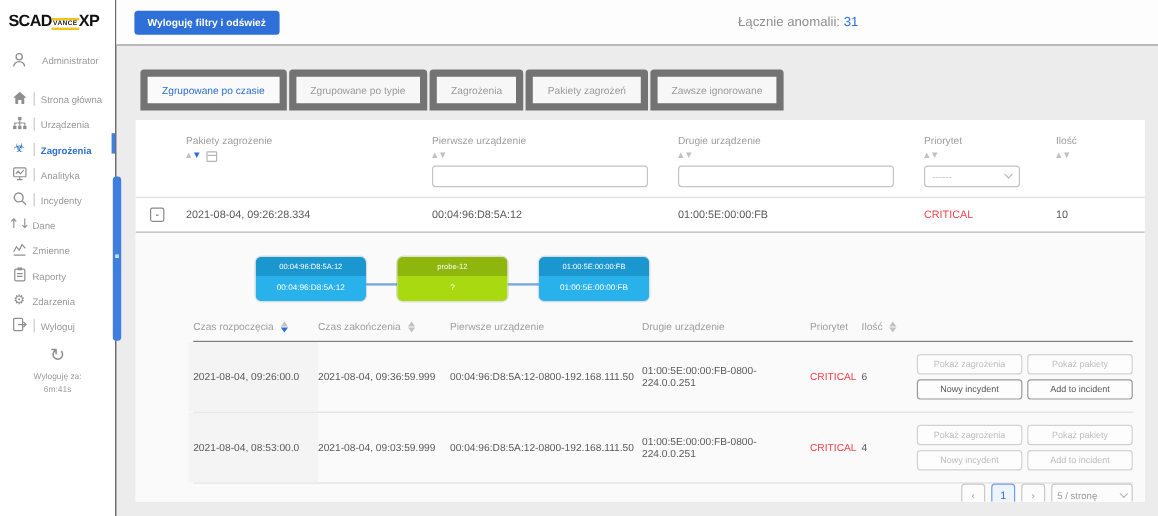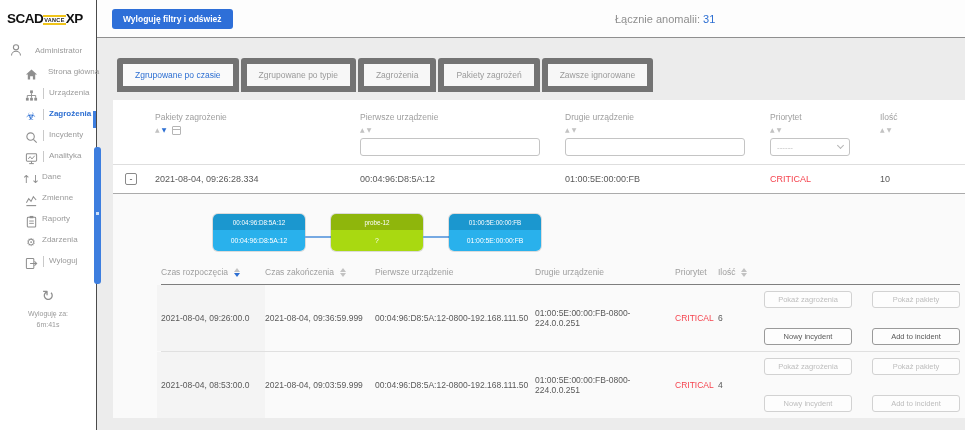--- a/index.html
+++ b/index.html
@@ -6,21 +6,21 @@
   html,body { width:965px; height:430px; overflow:hidden; }
   body { font-family:"Liberation Sans", sans-serif; background:#ececec; color:#595959; position:relative; display:flex; }
 
   
   .sidebar { width:97px; background:#fff; border-right:1px solid #4a4a4a; height:430px; flex:0 0 97px; position:relative; }
   .logo { padding:9px 0 6px 7px; white-space:nowrap; }
   .logo b { font-size:13.5px; font-weight:bold; color:#111; letter-spacing:-0.5px; }
   .logo .vance { font-size:5.5px; font-weight:bold; color:#222; border-top:2px solid #f0c419; border-bottom:2px solid #f0c419; padding:0 1px; vertical-align:1px; letter-spacing:0.3px; }
   .user-row { display:flex; align-items:center; gap:12px; padding:10px 0 10px 9px; }
   .user-row .u-lbl { font-size:8px; color:#9a9a9a; }
-  .s-item { display:flex; align-items:flex-start; gap:4px; height:21px; padding-left:24px; cursor:pointer; position:relative; }
+  .s-item { display:flex; align-items:flex-end; gap:4px; height:21px; padding-left:9px; cursor:pointer; position:relative; }
   .s-ico { width:14px; height:14px; display:flex; align-items:center; justify-content:center; flex:0 0 14px; }
   .s-ico svg { display:block; }
   .glyph { font-family:"DejaVu Sans", sans-serif; font-size:11px; color:#8f8f8f; line-height:1; }
   .s-div { width:1px; height:11px; background:#c9c9c9; margin:0 1px; }
   .s-lbl { font-size:8px; color:#9a9a9a; white-space:nowrap; }
   .s-item.active .s-lbl { color:#2d6fd2; font-weight:bold; }
   .s-item.active .glyph { color:#2d6fd2; }
   .s-item.active::after { content:""; position:absolute; right:0; top:2px; width:3px; height:17px; background:#3d7edf; }
   .timer { margin-top:10px; text-align:center; }
   .timer .refresh { font-family:"DejaVu Sans", sans-serif; font-size:15px; color:#8f8f8f; cursor:pointer; }
@@ -77,21 +77,21 @@
   .dt-grid { display:grid; grid-template-columns:104px 110px 160px 140px 43px 46px 1fr; margin-left:48px; margin-right:10px; align-items:center; }
   .dt-head { margin-top:16px; padding-bottom:7px; border-bottom:1px solid #7e7e7e; font-size:8.5px; color:#9e9e9e; }
   .dt-head .hc { display:flex; align-items:center; gap:6px; }
   .sorter { display:flex; flex-direction:column; gap:1px; cursor:pointer; }
   .c-up { width:0; height:0; border-left:3px solid transparent; border-right:3px solid transparent; border-bottom:4px solid #c2c2c2; }
   .c-dn { width:0; height:0; border-left:3px solid transparent; border-right:3px solid transparent; border-top:4px solid #c2c2c2; }
   .c-dn.on { border-top-color:#2d6fd2; }
   .dt-row { border-bottom:1px solid #e0e0e0; font-size:8.5px; color:#595959; }
   .dt-row .cell { padding:19px 2px 19px 0; }
   .dt-row .cell.first { background:#f4f4f4; align-self:stretch; display:flex; align-items:center; padding-left:4px; margin-left:-4px; }
-  .btn-box { display:grid; grid-template-columns:88px 88px; gap:20px; justify-content:end; padding:6px 0; }
+  .btn-box { display:grid; grid-template-columns:88px 88px; gap:4px; justify-content:end; padding:6px 0; }
   .mini-btn { height:17px; border:1px solid #d2d2d2; border-radius:3px; background:#fdfdfd; font-size:7.5px; color:#bdbdbd; font-family:"Liberation Sans", sans-serif; cursor:pointer; white-space:nowrap; }
   .mini-btn.en { color:#595959; border-color:#9a9a9a; }
 
   
   .pager { margin:auto 10px 8px auto; display:flex; gap:5px; align-items:center; }
   .pg { height:20px; min-width:20px; border:1px solid #c9c9c9; border-radius:3px; background:#fcfcfc; display:flex; align-items:center; justify-content:center; font-size:9px; color:#9a9a9a; cursor:pointer; padding:0 4px; }
   .pg.cur { border-color:#6f9ce8; color:#2d6fd2; background:#eef4fe; }
   .pg.size { width:68px; justify-content:space-between; font-size:8px; }
   .arrowtxt { font-family:"DejaVu Sans", sans-serif; font-size:8px; }
 </style>
@@ -140,39 +140,39 @@
     <span class="s-ico">
         <span class="glyph">☣</span>
       </span>
     <span class="s-div"></span>
     <span class="s-lbl">Zagrożenia</span>
   </div>
 
   <div class="s-item">
     <span class="s-ico">
       <svg width="13" height="13" viewBox="0 0 14 14">
-          <circle cx="6" cy="6" r="4" fill="none" stroke="#8f8f8f" stroke-width="1.2"></circle>
-          <line x1="9" y1="9" x2="12.6" y2="12.6" stroke="#8f8f8f" stroke-width="1.2"></line>
-        </svg>
-    </span>
-    <span class="s-div"></span>
-    <span class="s-lbl">Incydenty</span>
-  </div>
-
-  <div class="s-item">
-    <span class="s-ico">
-      <svg width="13" height="13" viewBox="0 0 14 14">
           <rect x="1.5" y="2" width="11" height="8" rx="1" fill="none" stroke="#8f8f8f" stroke-width="1.1"></rect>
           <polyline points="3.5,7.5 5.5,5 7.5,7.5 10.5,4" fill="none" stroke="#8f8f8f" stroke-width="1"></polyline>
           <line x1="7" y1="10" x2="7" y2="12.5" stroke="#8f8f8f" stroke-width="1.1"></line>
           <line x1="4.5" y1="12.5" x2="9.5" y2="12.5" stroke="#8f8f8f" stroke-width="1.1"></line>
         </svg>
     </span>
     <span class="s-div"></span>
     <span class="s-lbl">Analityka</span>
+  </div>
+
+  <div class="s-item">
+    <span class="s-ico">
+      <svg width="13" height="13" viewBox="0 0 14 14">
+          <circle cx="6" cy="6" r="4" fill="none" stroke="#8f8f8f" stroke-width="1.2"></circle>
+          <line x1="9" y1="9" x2="12.6" y2="12.6" stroke="#8f8f8f" stroke-width="1.2"></line>
+        </svg>
+    </span>
+    <span class="s-div"></span>
+    <span class="s-lbl">Incydenty</span>
   </div>
 
   <div class="s-item">
     <span class="s-ico">
         <span class="glyph">↑↓</span>
       </span>
     <span class="s-lbl">Dane</span>
   </div>
 
   <div class="s-item">

